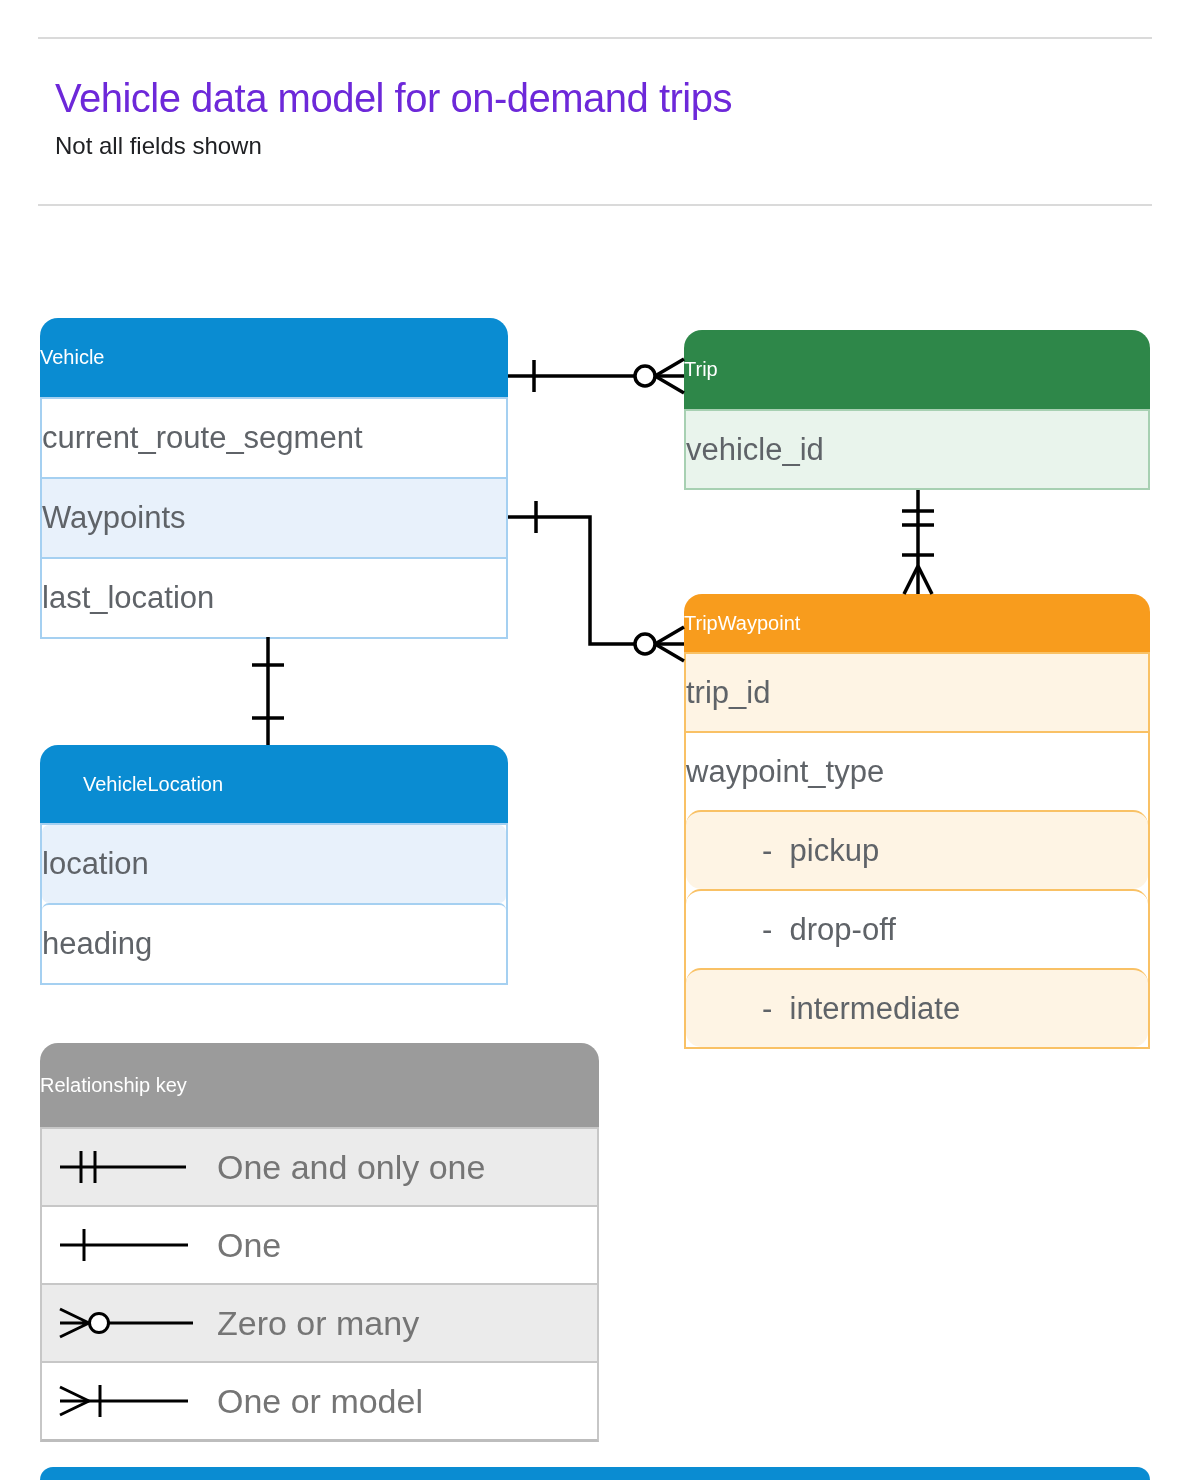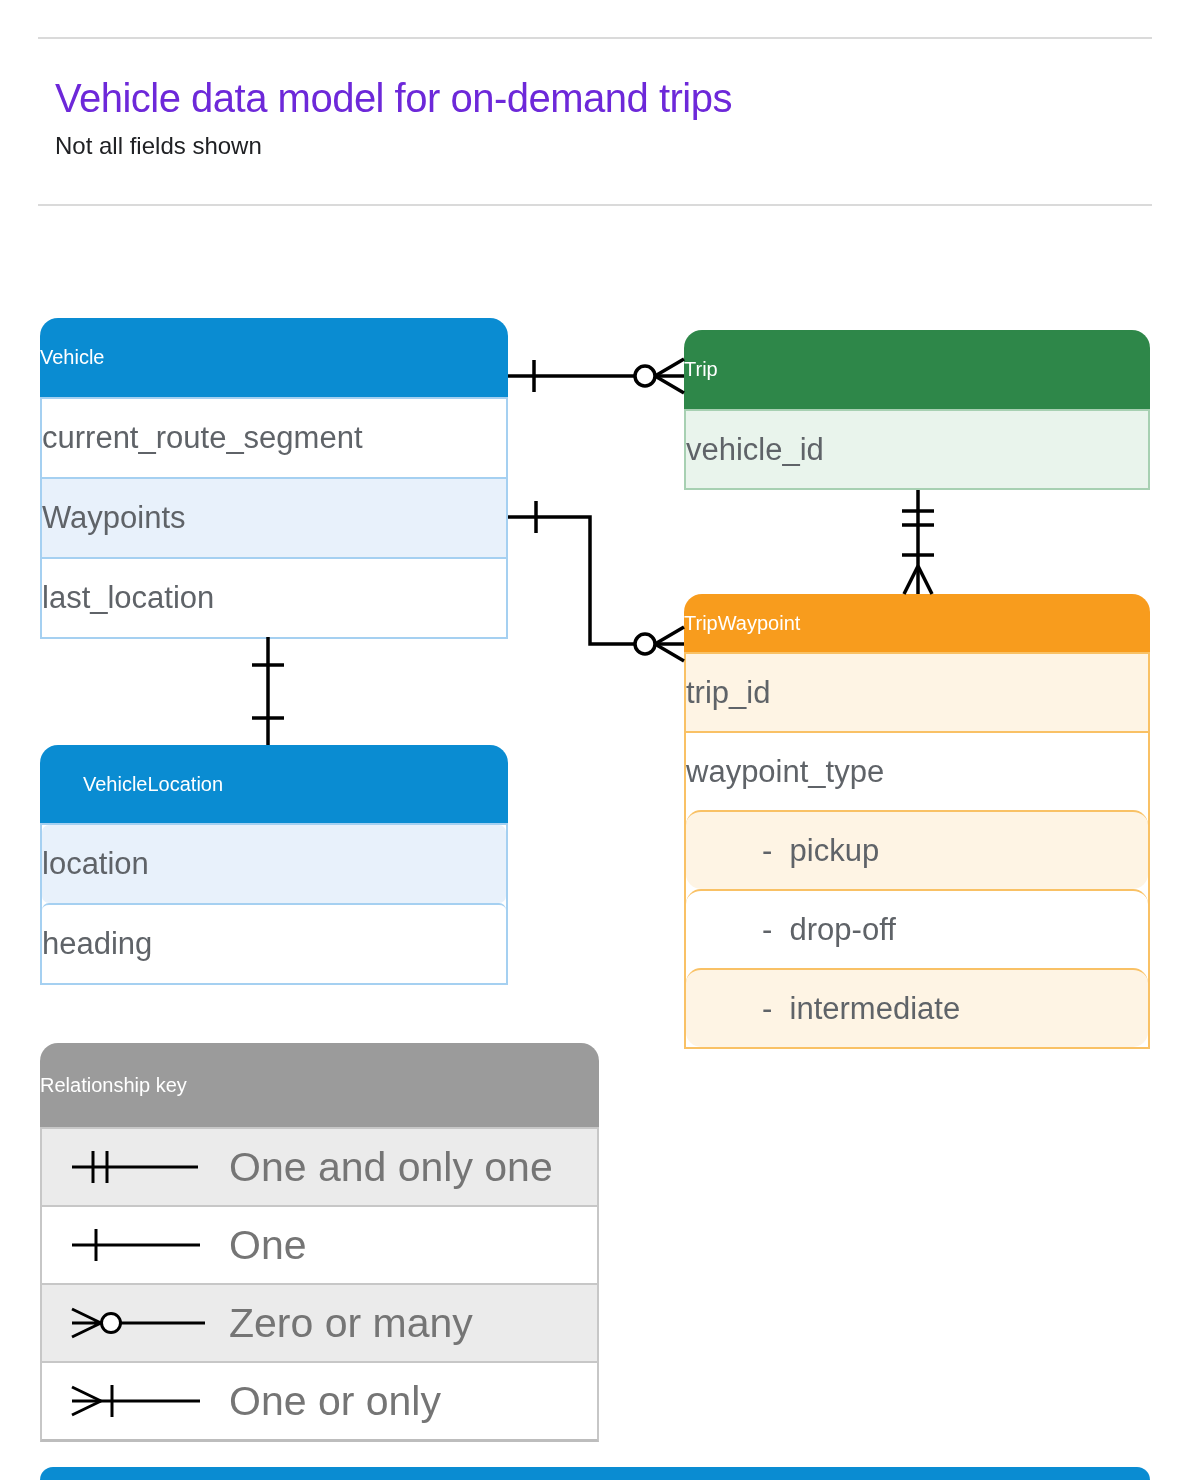--- a/index.html
+++ b/index.html
@@ -45,21 +45,21 @@
   .vehiclelocation .t-header{height:78px;background:var(--blue);padding-left:43px;}
   .vehiclelocation .t-body{border:2px solid var(--blue_border);}
   .vehiclelocation .row{height:78px;border-radius:7px;}
   .vehiclelocation .row + .row{border-top:2px solid var(--blue_border);text-align:right;}
   .vehiclelocation .row.shaded{background:var(--blue_tint);}
 
   
   .key{left:40px;top:1043px;width:559px;}
   .key .t-header{height:84px;background:var(--gray);}
   .key .t-body{border:2px solid var(--gray_border);border-bottom:3px solid #bdbdbd;}
-  .key .row{height:76px;padding-left:12px;color:var(--text_muted);font-size:41px;text-align:center;}
+  .key .row{height:76px;padding-left:0;color:var(--text_muted);font-size:34px;text-align:center;}
   .key .row + .row{border-top:2px solid var(--gray_border);}
   .key .row.shaded{background:var(--gray_tint);}
   .key .sym{margin-left:16px;flex:0 0 auto;}
   .key .lbl{margin-left:19px;}
 
   .connectors{position:absolute;left:0;top:0;width:1190px;height:1480px;pointer-events:none;}
   .connectors path{stroke:#000;stroke-width:3.5;fill:none;}
   .connectors circle{stroke:#000;stroke-width:3.5;fill:#fff;}
   .sym path{stroke:#000;stroke-width:3;fill:none;}
   .sym circle{stroke:#000;stroke-width:3;fill:#fff;}
@@ -147,21 +147,21 @@
             <circle cx="41" cy="22" r="9.5"></circle>
         </svg>
         <span class="lbl">Zero or many</span>
       </div>
       <div class="row">
         <svg class="sym" width="140" height="44" viewBox="0 0 140 44">
           <path d="M2,22 H130"></path>
             <path d="M31,22 L2,8 M31,22 L2,36"></path>
             <path d="M42,6 V38"></path>
         </svg>
-        <span class="lbl">One or only</span>
+        <span class="lbl">One or model</span>
       </div>
     </div>
   </div>
 
   <svg class="connectors" viewBox="0 0 1190 1480">
     <g>
       <path d="M508,376 H684"></path>
       <path d="M534,360 V392"></path>
       <path d="M655,376 L684,359 M655,376 L684,393"></path>
       <circle cx="645" cy="376" r="10"></circle>

